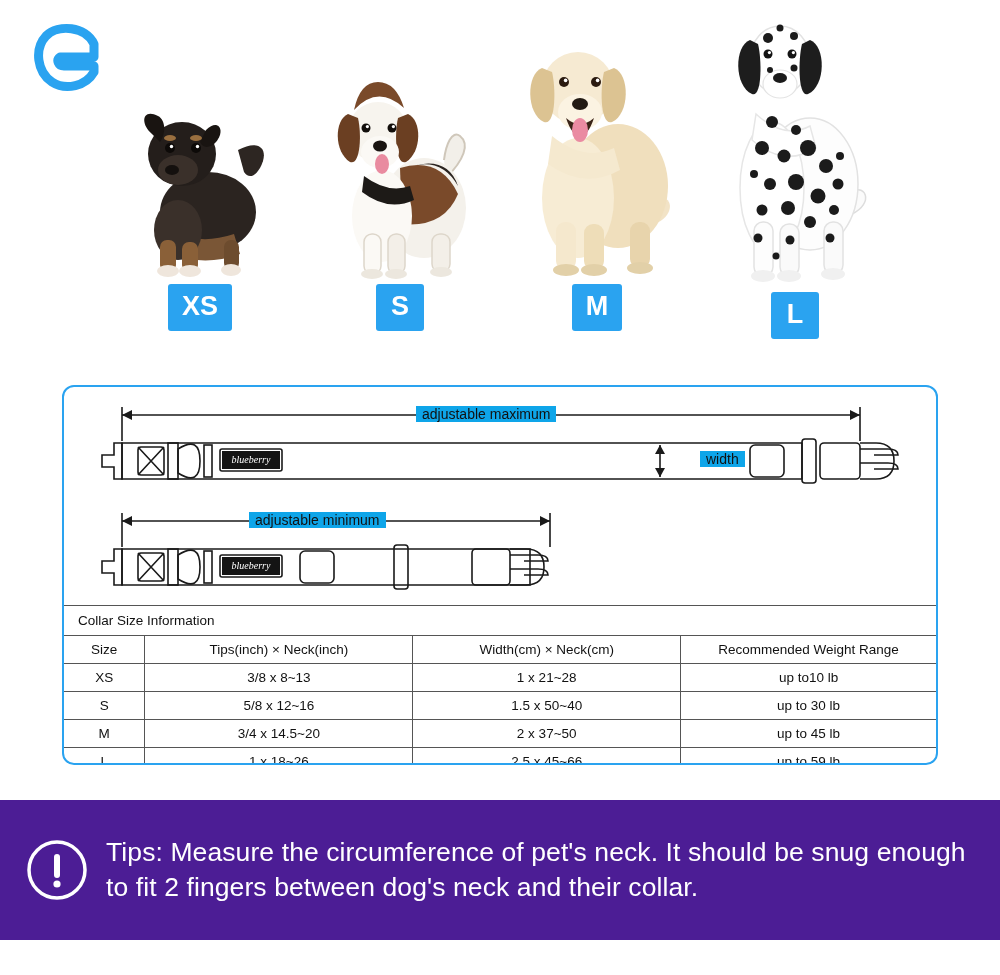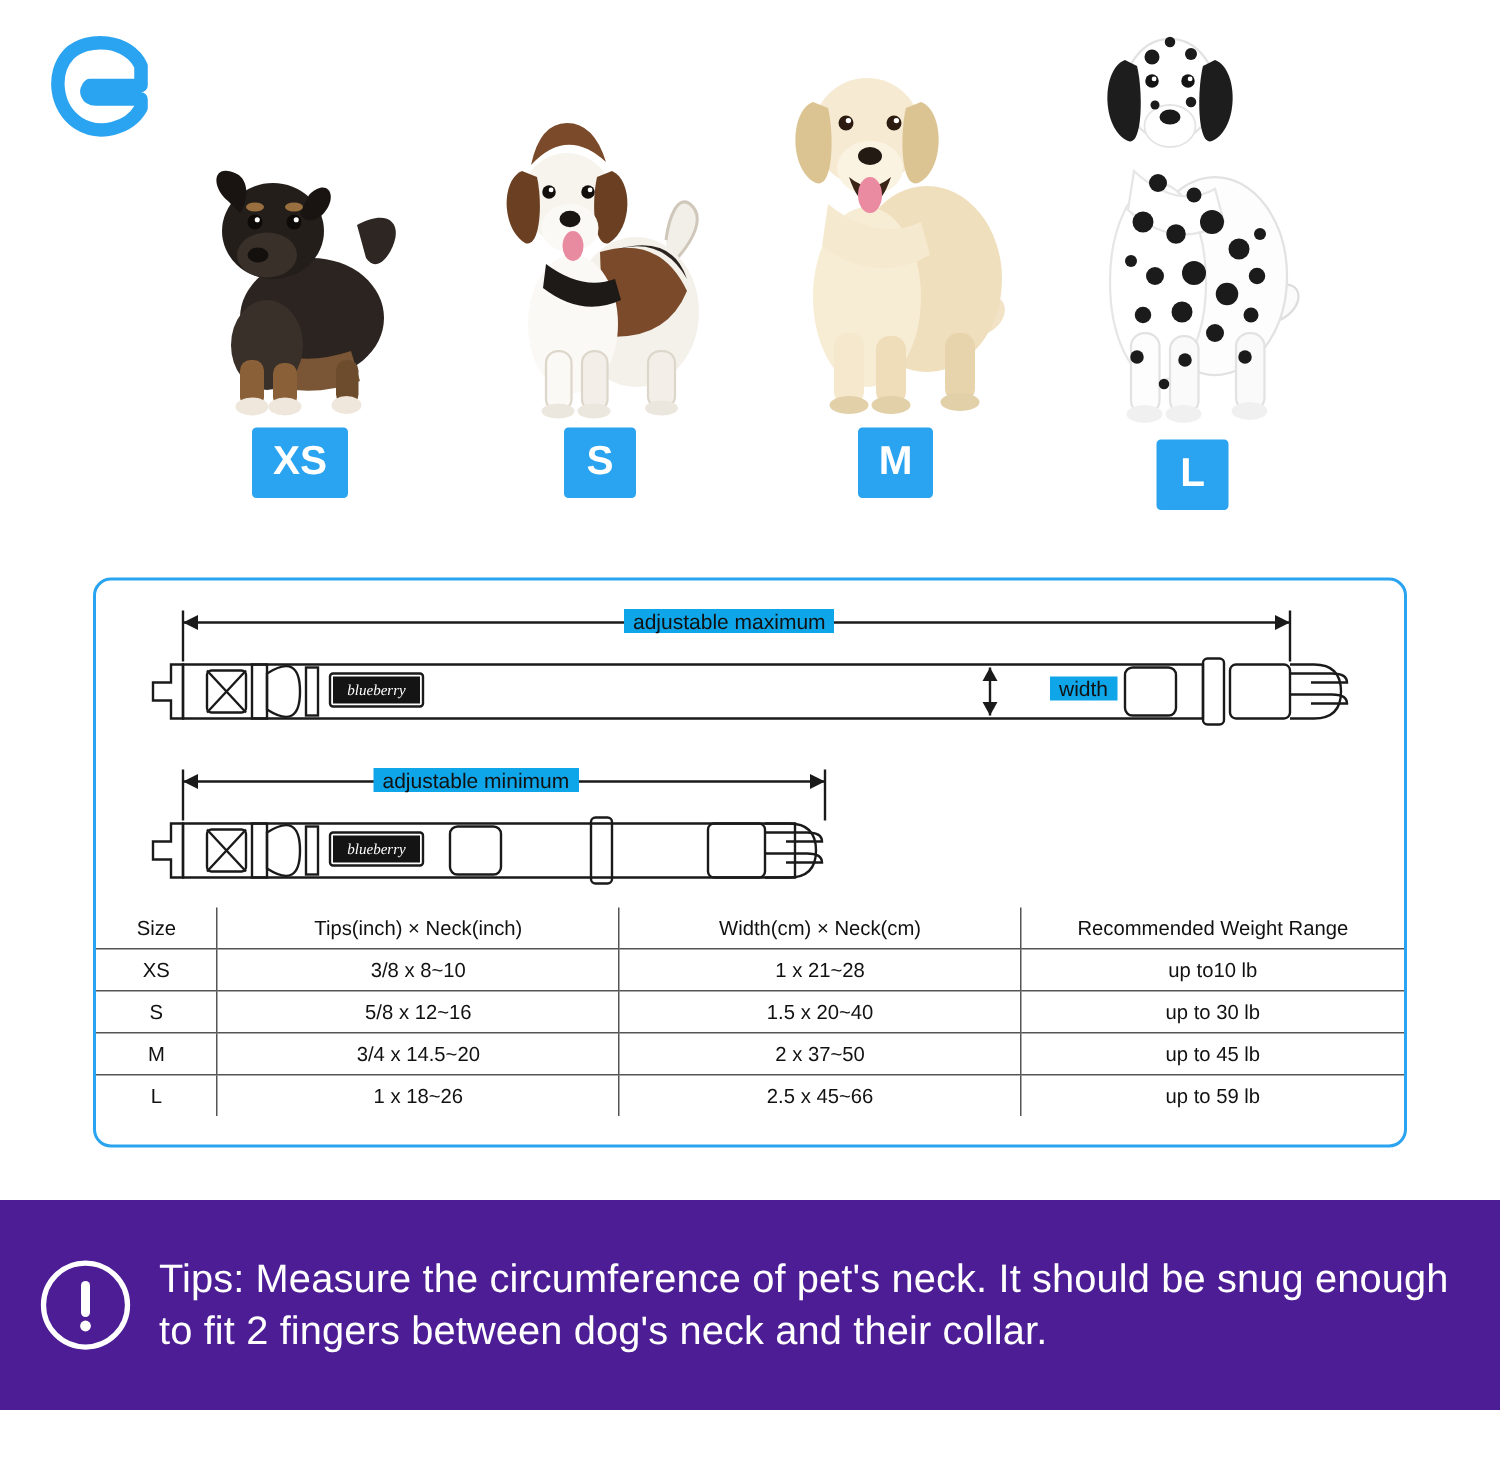--- a/index.html
+++ b/index.html
@@ -374,39 +374,40 @@
         <rect x="158" y="170" width="58" height="18" fill="#141414"></rect>
         <text x="187" y="182" text-anchor="middle" font-family="Liberation Serif, serif" font-size="10" fill="#ffffff" font-style="italic">blueberry</text>
       </g>
     </svg>
 
     <div class="dim-label" style="left:352px; top:19px;">adjustable maximum</div>
     <div class="dim-label" style="left:185px; top:125px;">adjustable minimum</div>
     <div class="dim-label" style="left:604px; top:64px;margin-left:32px;">width</div>
 
     <table class="sizetable">
+      <caption>Collar Size Information</caption>
       <thead>
         <tr>
           <th class="col-size">Size</th>
           <th class="col-in">Tips(inch) × Neck(inch)</th>
           <th class="col-cm">Width(cm) × Neck(cm)</th>
           <th class="col-wt">Recommended Weight Range</th>
         </tr>
       </thead>
       <tbody>
         <tr>
           <td>XS</td>
-          <td>3/8 x 8~10</td>
+          <td>3/8 x 8~13</td>
           <td>1 x 21~28</td>
           <td>up to10 lb</td>
         </tr>
         <tr>
           <td>S</td>
           <td>5/8 x 12~16</td>
-          <td>1.5 x 20~40</td>
+          <td>1.5 x 50~40</td>
           <td>up to 30 lb</td>
         </tr>
         <tr>
           <td>M</td>
           <td>3/4 x 14.5~20</td>
           <td>2 x 37~50</td>
           <td>up to 45 lb</td>
         </tr>
         <tr>
           <td>L</td>

